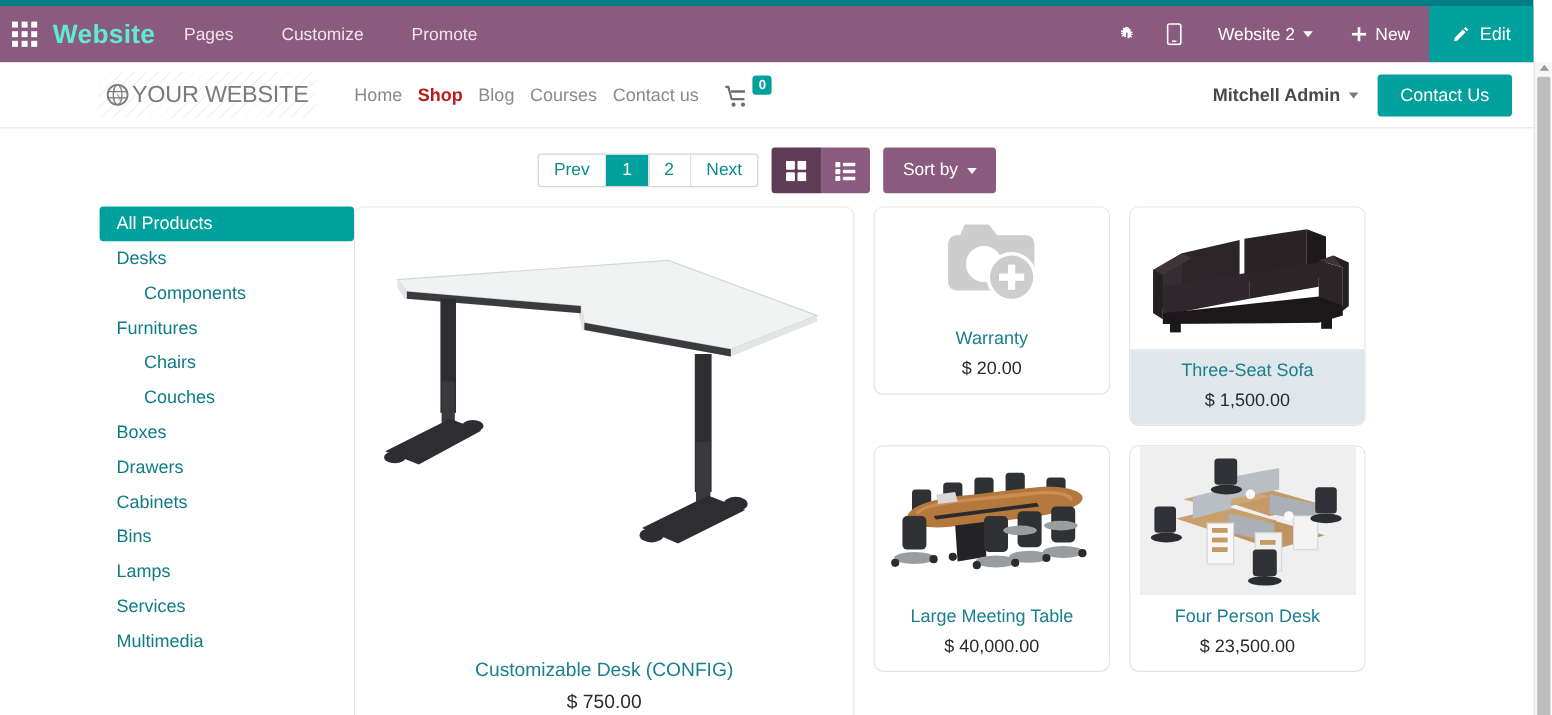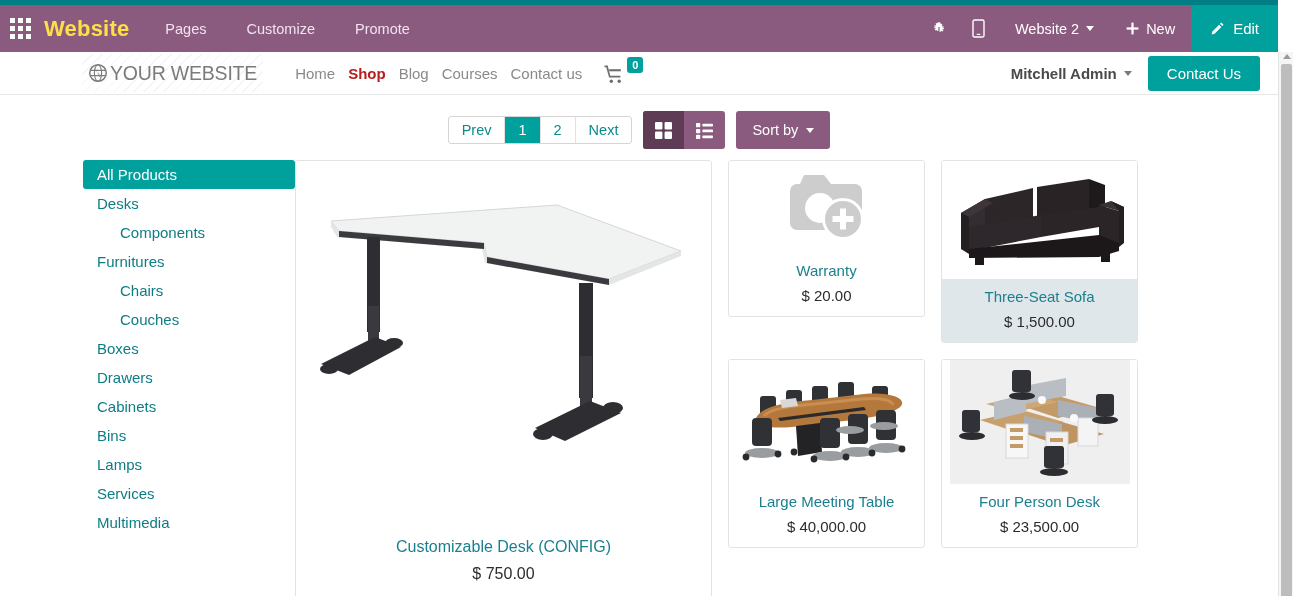--- a/index.html
+++ b/index.html
@@ -21,22 +21,22 @@
   }
   .apps-grid {
     width: 24px; height: 21px; margin-left: 8px; margin-right: 6px;
     display: grid; grid-template-columns: repeat(3, 5px);
     grid-template-rows: repeat(3, 5px); gap: 3px;
     justify-content: center; align-content: center;
     cursor: pointer;
   }
   .apps-grid i { background: #ffffff; display: block; width: 5px; height: 5px; }
   .brand-title {
-    font-size: 22px; font-weight: bold; color: #fde047;
-    margin-left: 6px; margin-right: 36px; letter-spacing: .2px;
+    font-size: 22px; font-weight: bold; color: #5eead4;
+    margin-left: 6px; margin-right: 24px; letter-spacing: .2px;
   }
   .nav-menu { display: flex; gap: 40px; align-items: center; }
   .nav-menu a {
     color: #f0e4ed; font-size: 14.5px; text-decoration: none; cursor: pointer;
   }
   .navbar-right {
     margin-left: auto; display: flex; align-items: center; height: 100%;
   }
   .nb-icon {
     display: flex; align-items: center; justify-content: center;
@@ -52,21 +52,21 @@
     border-right: 4.5px solid transparent; border-top: 5px solid currentColor;
     display: inline-block;
   }
   .edit-btn {
     background: #00a09d; display: flex; align-items: center; gap: 8px;
     padding: 0 19px; height: 100%; font-size: 15px; color: #fff; cursor: pointer;
   }
 
   
   .site-header {
-    height: 43px; background: #ffffff; border-bottom: 1px solid #e7e7e7;
+    height: 55px; background: #ffffff; border-bottom: 1px solid #e7e7e7;
     display: flex; align-items: center; padding: 0 18px 0 0;
     position: relative;
     text-align: center;
   }
   .logo-wrap {
     margin-left: 82px; height: 38px; display: flex; align-items: center;
     padding: 0 6px;
     background-image: repeating-linear-gradient(
       -45deg, rgba(0,0,0,0.045) 0 1px, transparent 1px 7px);
     cursor: pointer;
@@ -151,21 +151,21 @@
   .cat-item.lvl2 { padding-left: 37px; }
   .cat-item.active {
     background: #00a09d; color: #ffffff; border-radius: 3px;
     padding-left: 14px; font-weight: 400;
   }
 
   .grid-area { flex: 1; padding-right: 92px; }
   .prod-row { display: flex; gap: 16px; margin-bottom: 16px; align-items: flex-start; }
 
   .card {
-    border: 1px solid #e3e3e3; border-radius: 3px; background: #fff;
+    border: 1px solid #e3e3e3; border-radius: 8px; background: #fff;
     display: flex; flex-direction: column; cursor: pointer; overflow: hidden;
   }
   .card.big { width: 417px; gap: 36px; }
   .card.small { width: 197px; }
   .card-img {
     flex: 1; display: flex; align-items: center; justify-content: center;
     background: #fff; overflow: hidden;
   }
   .card.big .card-img { height: 340px; }
   .card.small .card-img { height: 130px; }

